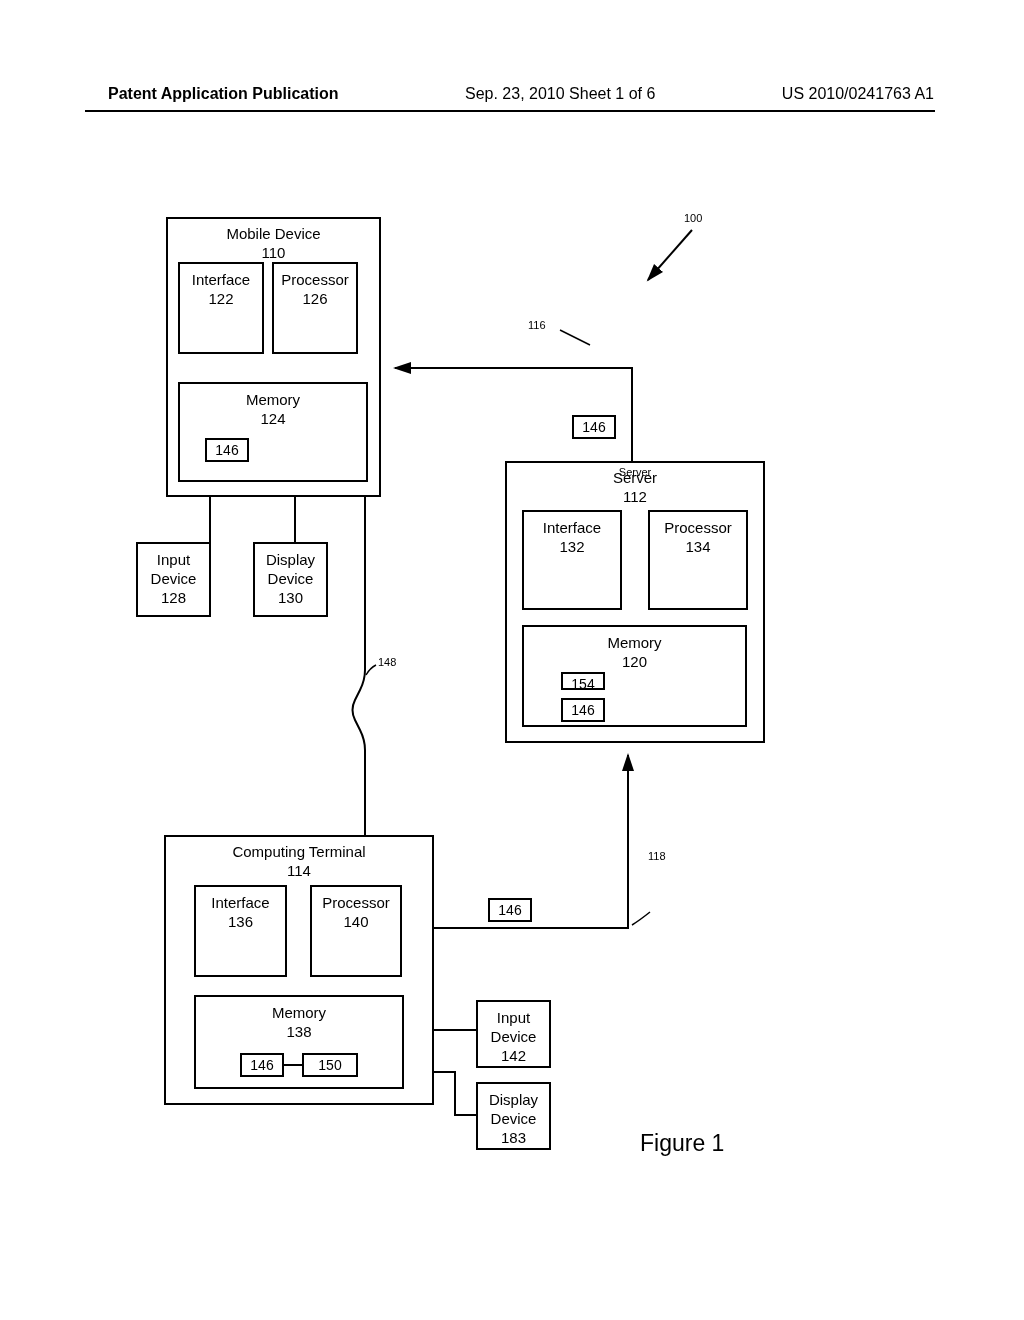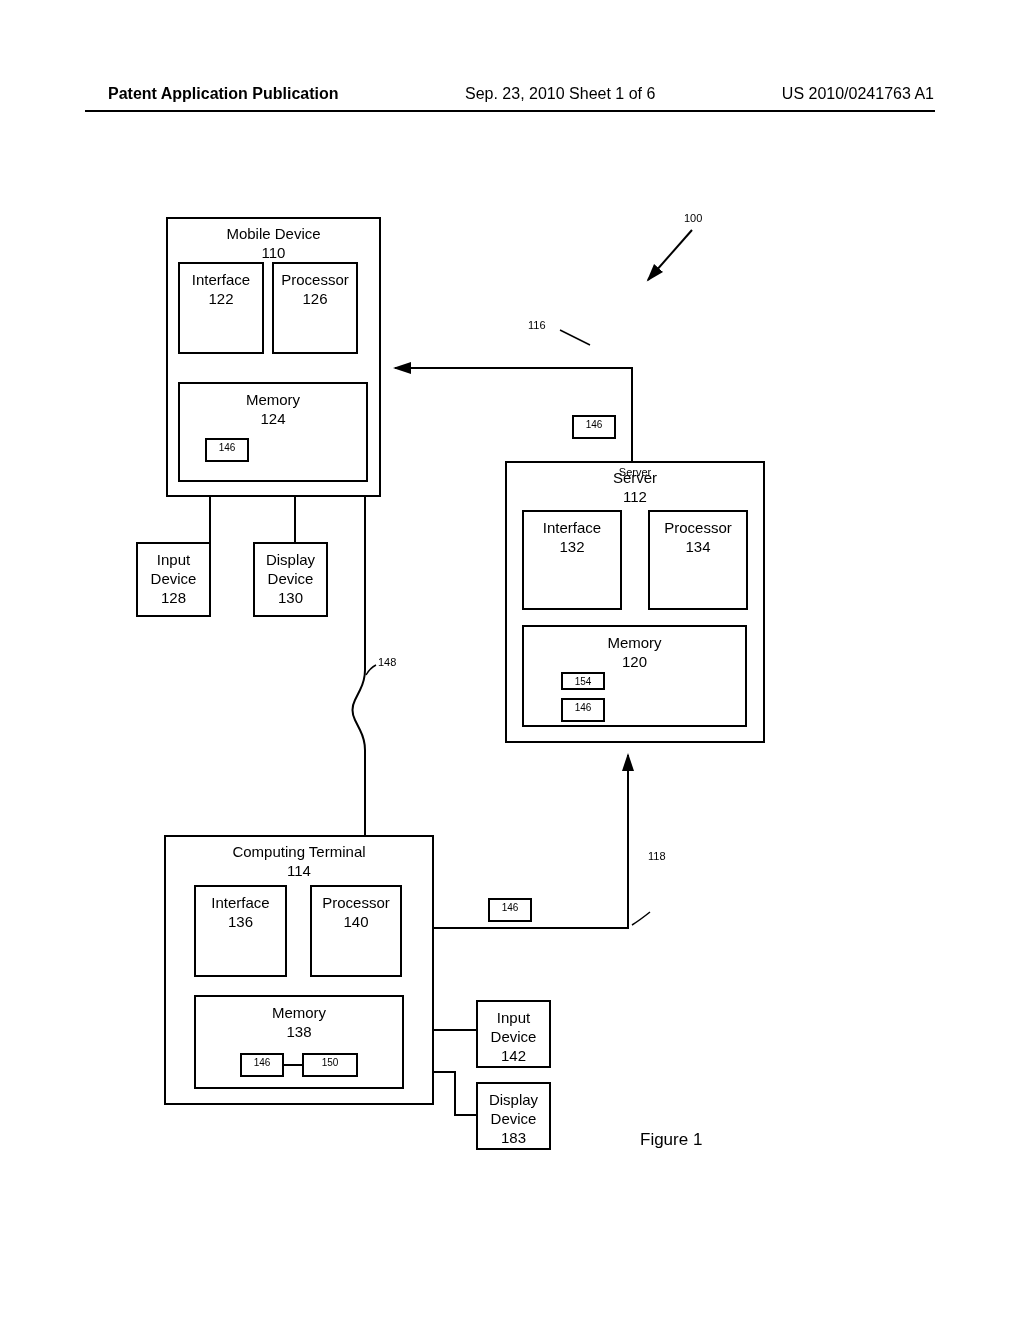--- a/index.html
+++ b/index.html
@@ -44,21 +44,21 @@
     border: 2px solid #000;
     background: #fff;
     text-align: center;
     font-size: 15px;
     line-height: 1.25;
     display: flex;
     flex-direction: column;
     align-items: center;
     padding-top: 7px;
   }
-  .box.small-text { font-size: 10px; }
+  .box.small-text { font-size: 14px; }
   .lab {
     position: absolute;
     font-size: 11px;
     text-align: center;
   }
   svg.conn {
     position: absolute;
     top: 0; left: 0;
     width: 1024px;
     height: 1320px;
@@ -176,21 +176,21 @@
   </div>
   <div class="lab" style="left:528px; top:319px;">116</div>
 
   <div class="box small-text" style="left:488px; top:898px; width:44px; height:24px; padding-top:2px;">
     <span>146</span>
   </div>
   <div class="lab" style="left:648px; top:850px;">118</div>
 
   <div class="lab" style="left:378px; top:656px;text-align:right;">148</div>
 
-  <div class="lab" style="left:640px; top:1130px; font-size:17px;">Figure 1</div>
+  <div class="lab" style="left:640px; top:1130px; font-size:23px;">Figure 1</div>
 
   <svg class="conn">
     <defs>
       <marker id="arr" markerWidth="10" markerHeight="10" refX="8" refY="3" orient="auto">
         <path d="M0,0 L0,6 L9,3 z" fill="#000"></path>
       </marker>
     </defs>
 
     <line x1="692" y1="230" x2="648" y2="280" stroke="#000" stroke-width="2" marker-end="url(#arr)"></line>
 

